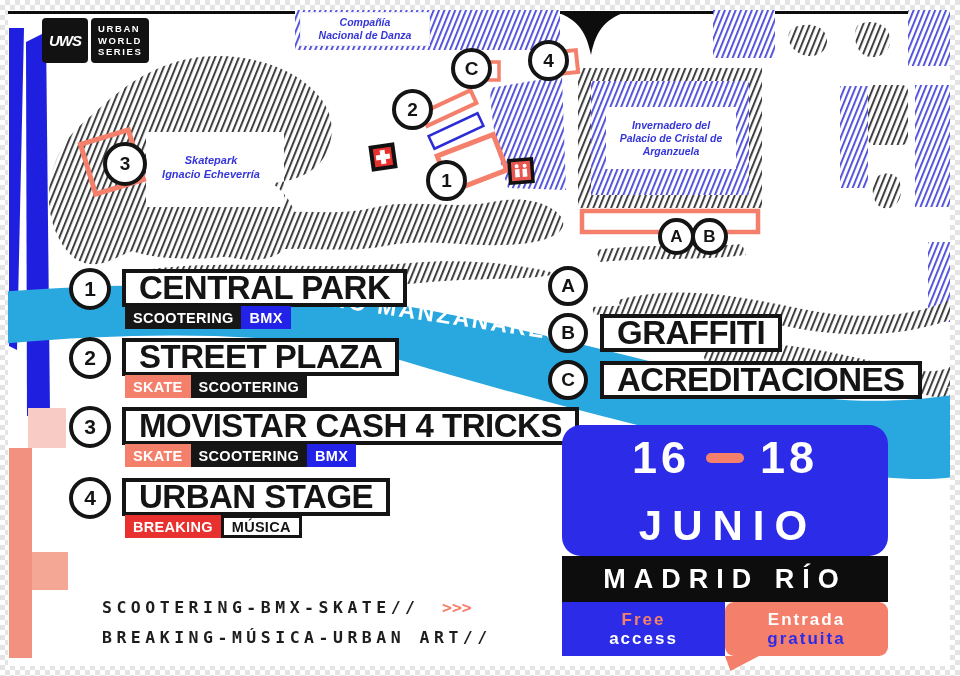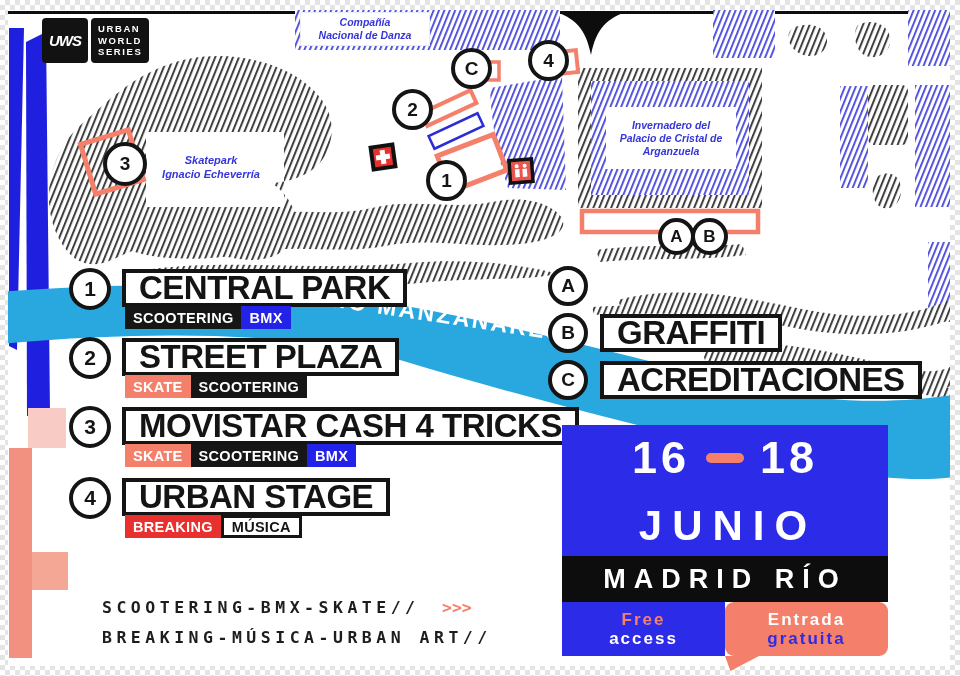--- a/index.html
+++ b/index.html
@@ -49,21 +49,21 @@
     padding:0 8px;font-weight:bold;font-size:14.5px;letter-spacing:0.3px;color:#fff;white-space:nowrap;}
   .tag-black{background:#161616;}
   .tag-blue{background:#2222E8;}
   .tag-salmon{background:#F4806C;}
   .tag-red{background:#E8312E;}
   .tag-white{background:#fff;border:3px solid #141414;color:#141414;}
 
   
   .event-box{left:562px;top:425px;width:326px;}
   .ev-top{background:#2B2BE8;height:131px;display:flex;flex-direction:column;align-items:center;
-    justify-content:center;gap:18px;}
+    justify-content:center;gap:18px;border-radius:19px;}
   .ev-dates{display:flex;align-items:center;color:#fff;font-weight:bold;font-size:45px;letter-spacing:4px;}
   .ev-dash{width:38px;height:10px;background:#F4806C;border-radius:5px;margin:0 16px;}
   .ev-month{color:#fff;font-weight:bold;font-size:42px;letter-spacing:10px;margin-left:6px;}
   .ev-band{background:#0d0d0d;height:46px;display:flex;align-items:center;justify-content:center;
     color:#fff;font-weight:bold;font-size:27px;letter-spacing:8px;}
   .ev-foot{display:flex;height:54px;position:relative;}
   .ev-free{width:163px;background:#2B2BE8;display:flex;flex-direction:column;align-items:center;justify-content:center;
     font-weight:bold;font-size:17px;letter-spacing:2px;line-height:19px;}
   .ev-free .l1{color:#F4806C;}
   .ev-free .l2{color:#fff;}

